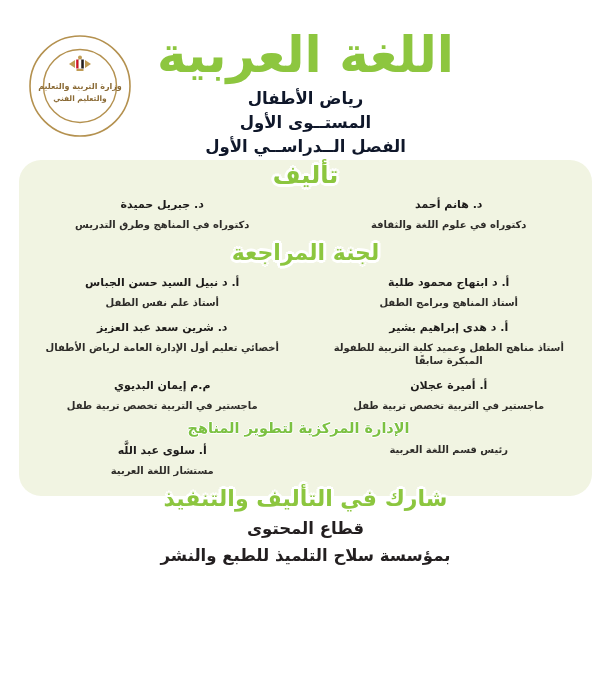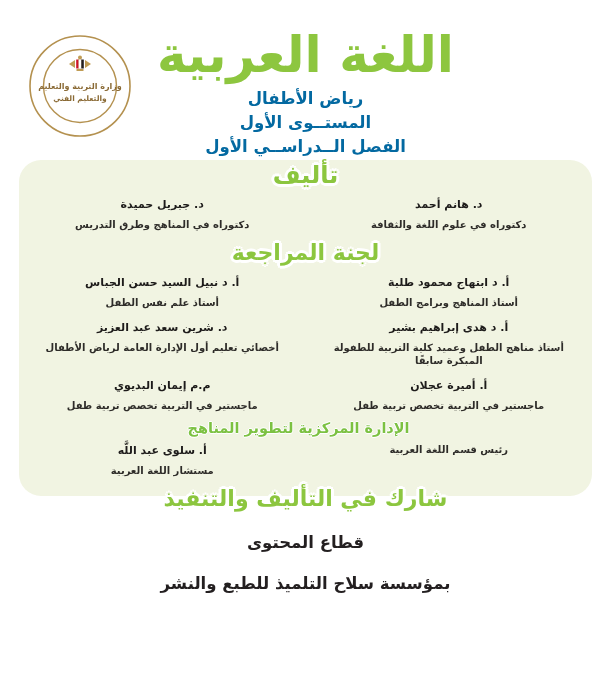--- a/index.html
+++ b/index.html
@@ -11,21 +11,21 @@
     font-family:"DejaVu Sans","Liberation Sans",sans-serif;
     direction:rtl;
   }
   
   .header{ text-align:center; padding-top:24px; }
   .main-title{
     font-size:50px; line-height:1.25; font-weight:bold;
     color:#8dc63f; letter-spacing:0;text-align:center;
   }
   .sub-line{
-    font-size:16.5px; font-weight:bold; color:#0369a1; line-height:24px;
+    font-size:16.5px; font-weight:bold; color:#0f172a; line-height:24px;
   }
   
   .logo{ position:absolute; top:34px; left:28px; width:104px; height:104px; }
   
   .panel{
     position:relative;
     margin:16px 19px 0 19px;
     height:336px;
     background:#f1f4e2;
     border-radius:22px;
@@ -48,21 +48,21 @@
   }
   .row{ display:flex; margin:4px 0 8px 0; }
   .col{ flex:1; text-align:center; padding:0 6px; }
   .name{ font-size:11px; font-weight:bold; color:#1d1b1a; line-height:21px; }
   .role{
     font-size:10px; font-weight:bold; color:#2e2c29;
     line-height:13px; margin:3px auto 0 auto; max-width:246px;
   }
   .black-line{
     text-align:center; font-size:16.5px; font-weight:bold; color:#231f20;
-    line-height:22px; margin-top:19px;
+    line-height:22px; margin-top:5px;
   }
 </style>
 </head>
 <body>
 
 <div class="page">
 
   <div class="logo">
     <svg viewBox="0 0 104 104" width="104" height="104">
       <circle cx="52" cy="52" r="50" fill="none" stroke="#b4914f" stroke-width="1.6"></circle>

